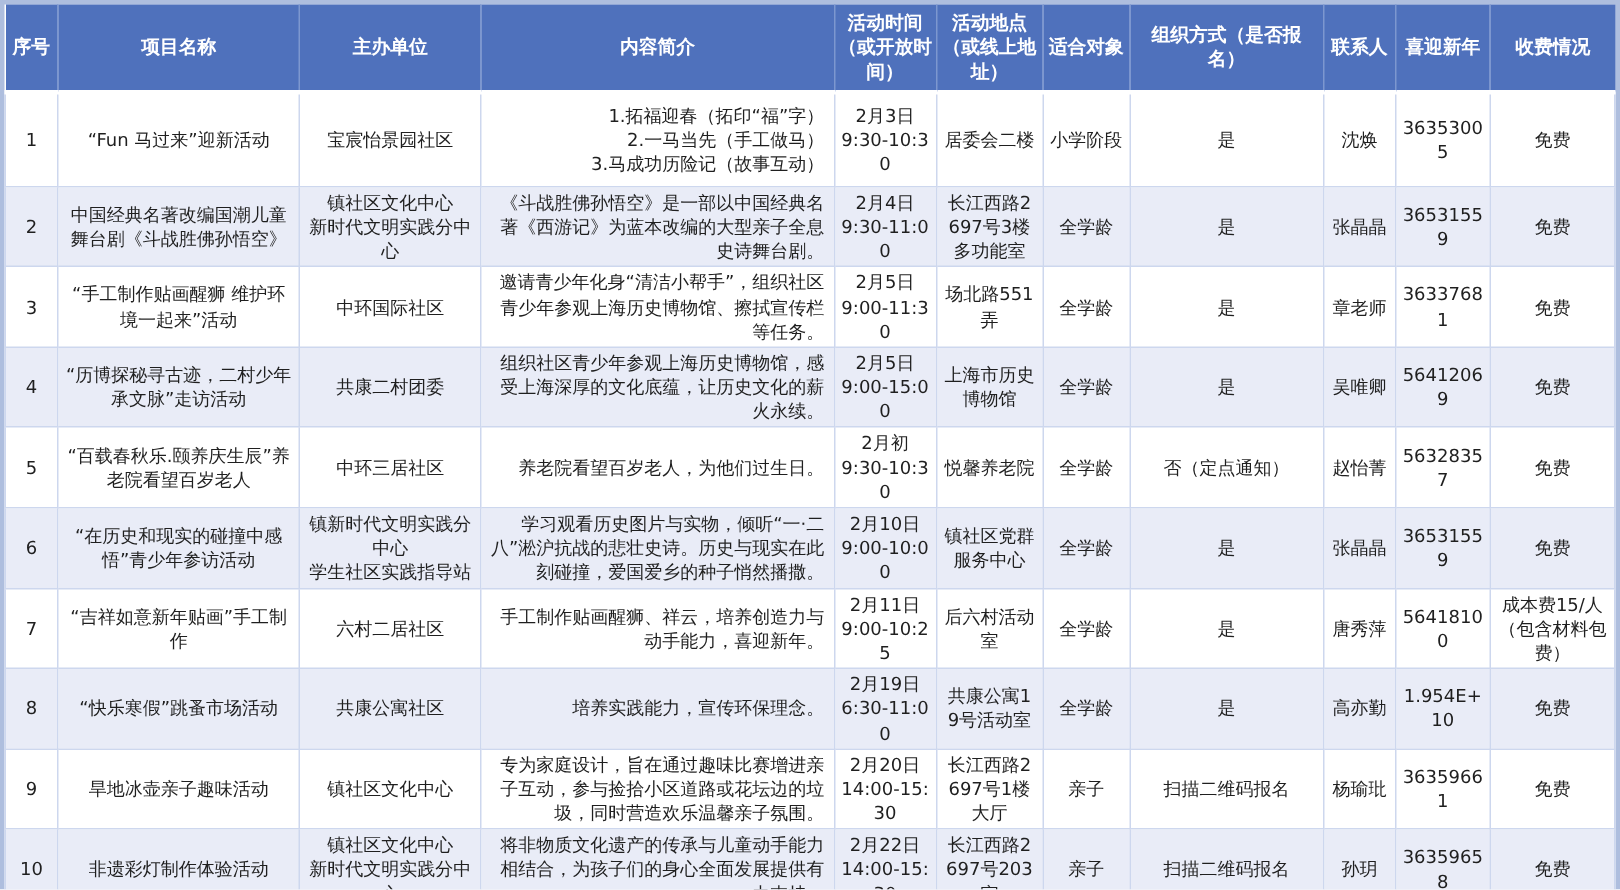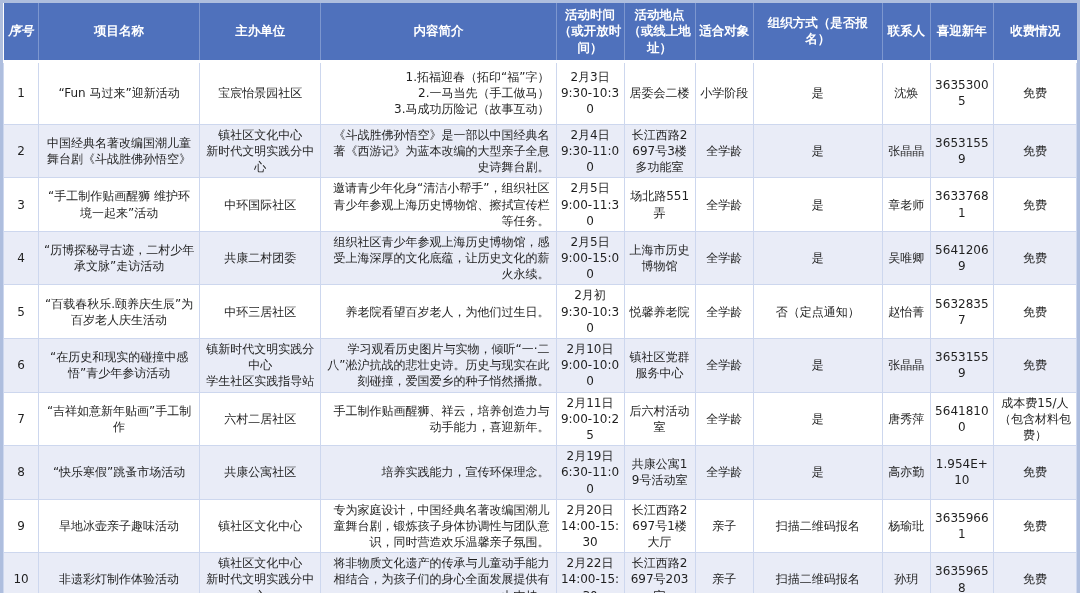--- a/index.html
+++ b/index.html
@@ -42,21 +42,21 @@
     font-size: 12.5px;
     font-weight: bold;
     padding: 4px 2px;
     line-height: 1.3;
     border-left: 1px solid #7d97cf;
     border-bottom: 3px solid #ffffff;
     height: 30px;
     vertical-align: middle;
     text-align: center;
   }
-  thead th:first-child { border-left: none; font-style: italic; }
+  thead th:first-child { border-left: none; }
 
   tbody td {
     font-size: 12px;
     color: #1f1f1f;
     padding: 2px 4px;
     line-height: 1.35;
     border: 1px solid #cdd7ee;
     vertical-align: middle;
     text-align: center;
     word-break: break-all;
@@ -173,21 +173,21 @@
 9:00-15:00</td>
     <td class="c-place">上海市历史博物馆</td>
     <td class="c-audience">全学龄</td>
     <td class="c-method">是</td>
     <td class="c-contact">吴唯卿</td>
     <td class="c-phone">56412069</td>
     <td class="c-fee">免费</td>
   </tr>
         <tr>
     <td class="c-num">5</td>
-    <td class="c-name">“百载春秋乐.颐养庆生辰”为百岁老人庆生活动</td>
+    <td class="c-name">“百载春秋乐.颐养庆生辰”养老院看望百岁老人</td>
     <td class="c-host">中环三居社区</td>
     <td class="c-desc">养老院看望百岁老人，为他们过生日。</td>
     <td class="c-time">2月初
 9:30-10:30</td>
     <td class="c-place">悦馨养老院</td>
     <td class="c-audience">全学龄</td>
     <td class="c-method">否（定点通知）</td>
     <td class="c-contact">赵怡菁</td>
     <td class="c-phone">56328357</td>
     <td class="c-fee">免费</td>
@@ -232,21 +232,21 @@
     <td class="c-audience">全学龄</td>
     <td class="c-method">是</td>
     <td class="c-contact">高亦勤</td>
     <td class="c-phone">1.954E+10</td>
     <td class="c-fee">免费</td>
   </tr>
         <tr>
     <td class="c-num">9</td>
     <td class="c-name">旱地冰壶亲子趣味活动</td>
     <td class="c-host">镇社区文化中心</td>
-    <td class="c-desc">专为家庭设计，中国经典名著改编国潮儿童舞台剧，锻炼孩子身体协调性与团队意识，同时营造欢乐温馨亲子氛围。</td>
+    <td class="c-desc">专为家庭设计，旨在通过趣味比赛增进亲子互动，参与捡拾小区道路或花坛边的垃圾，同时营造欢乐温馨亲子氛围。</td>
     <td class="c-time">2月20日
 14:00-15:30</td>
     <td class="c-place">长江西路2697号1楼大厅</td>
     <td class="c-audience">亲子</td>
     <td class="c-method">扫描二维码报名</td>
     <td class="c-contact">杨瑜玭</td>
     <td class="c-phone">36359661</td>
     <td class="c-fee">免费</td>
   </tr>
         <tr>

